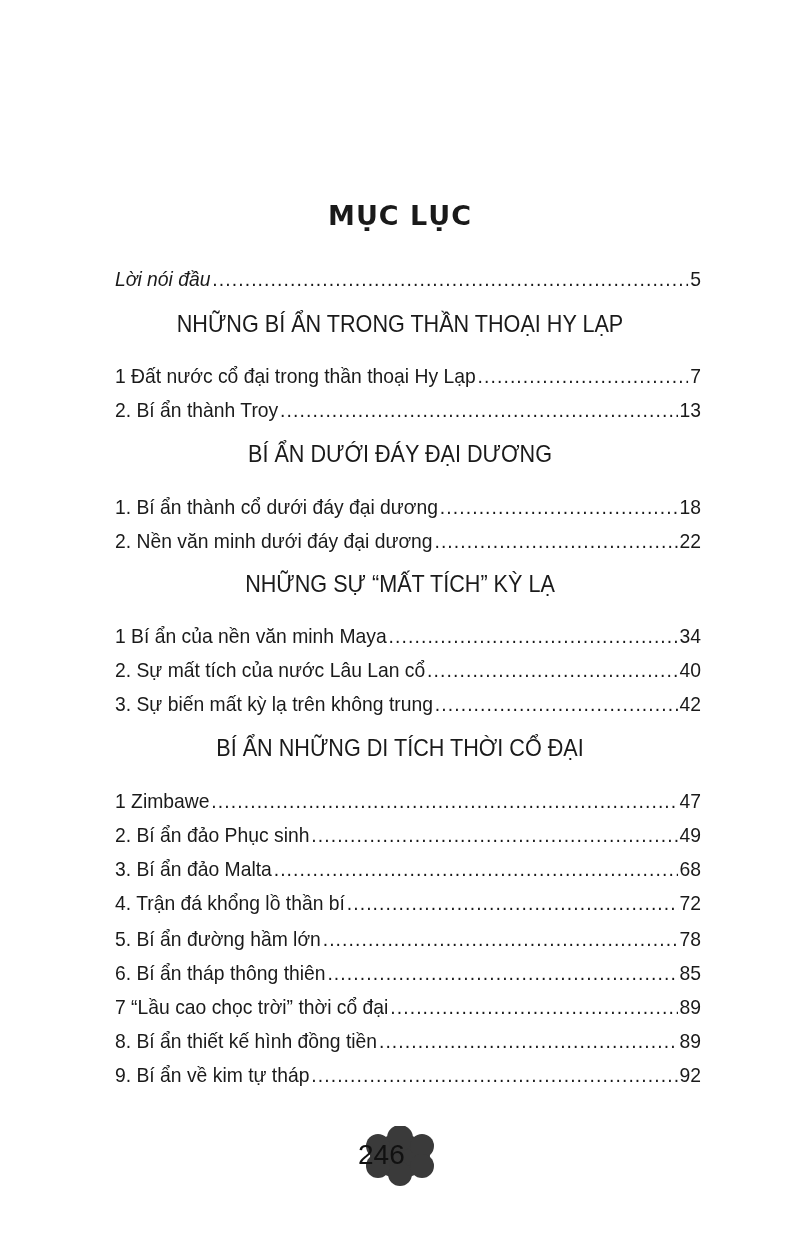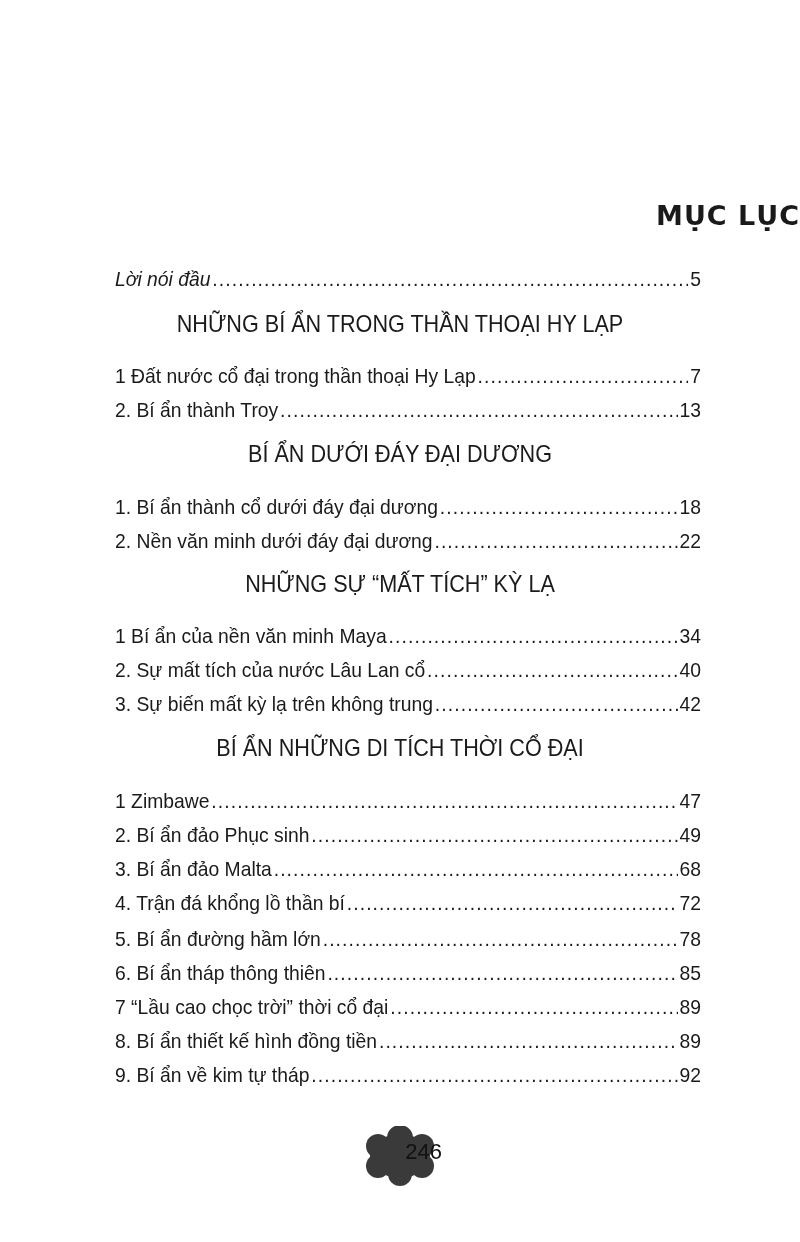--- a/index.html
+++ b/index.html
@@ -1,33 +1,33 @@
 <!DOCTYPE html>
 <html><head>
 <meta charset="utf-8">
 <style>
   html, body { margin: 0; padding: 0; background: #ffffff; }
   body { width: 800px; height: 1242px; position: relative; overflow: hidden;
          font-family: "Liberation Sans", sans-serif; color: #1a1a1a; }
-  .page-title { position: absolute; top: 200px; left: 0; width: 800px; text-align: right;
+  .page-title { position: absolute; top: 200px; left: 0; width: 800px; text-align: center;
          font-family: "DejaVu Sans", sans-serif; font-weight: bold; font-size: 27px; letter-spacing: 1px; }
   .toc { position: absolute; left: 115px; width: 586px; top: 0; }
   .row { position: absolute; left: 0; width: 586px; height: 30px; display: flex; align-items: flex-end;
          font-size: 21px; line-height: 26px; transform: scaleX(0.92); transform-origin: left bottom; width: 637px; }
   .row .label { white-space: nowrap; }
   .row .dots { flex: 1; overflow: hidden; white-space: nowrap; margin: 0 2px; letter-spacing: 1.2px; }
   .row .dots::after { content: "......................................................................................................................................................................"; }
   .row .pg { white-space: nowrap; }
   .row.italic .label { font-style: italic; }
   .section { position: absolute; left: 0; width: 800px; text-align: center; font-size: 24px;
          transform: scaleX(0.9); transform-origin: center; }
   .badge { position: absolute; left: 358px; top: 1126px; width: 84px; height: 60px; }
   .badge svg { position: absolute; left: 0; top: 0; }
-  .badge .num { position: absolute; left: 0; top: 13px; width: 84px; text-align: right;
-         font-size: 22px; color: #111; }
+  .badge .num { position: absolute; left: 0; top: 13px; width: 84px; text-align: left;
+         font-size: 28px; color: #111; }
 </style>
 </head>
 <body>
 
 <div class="page-title">MỤC LỤC</div>
 
 <div class="toc">
   <div class="row italic" style="top:262px">
     <span class="label">Lời nói đầu</span>
     <span class="dots"></span>

